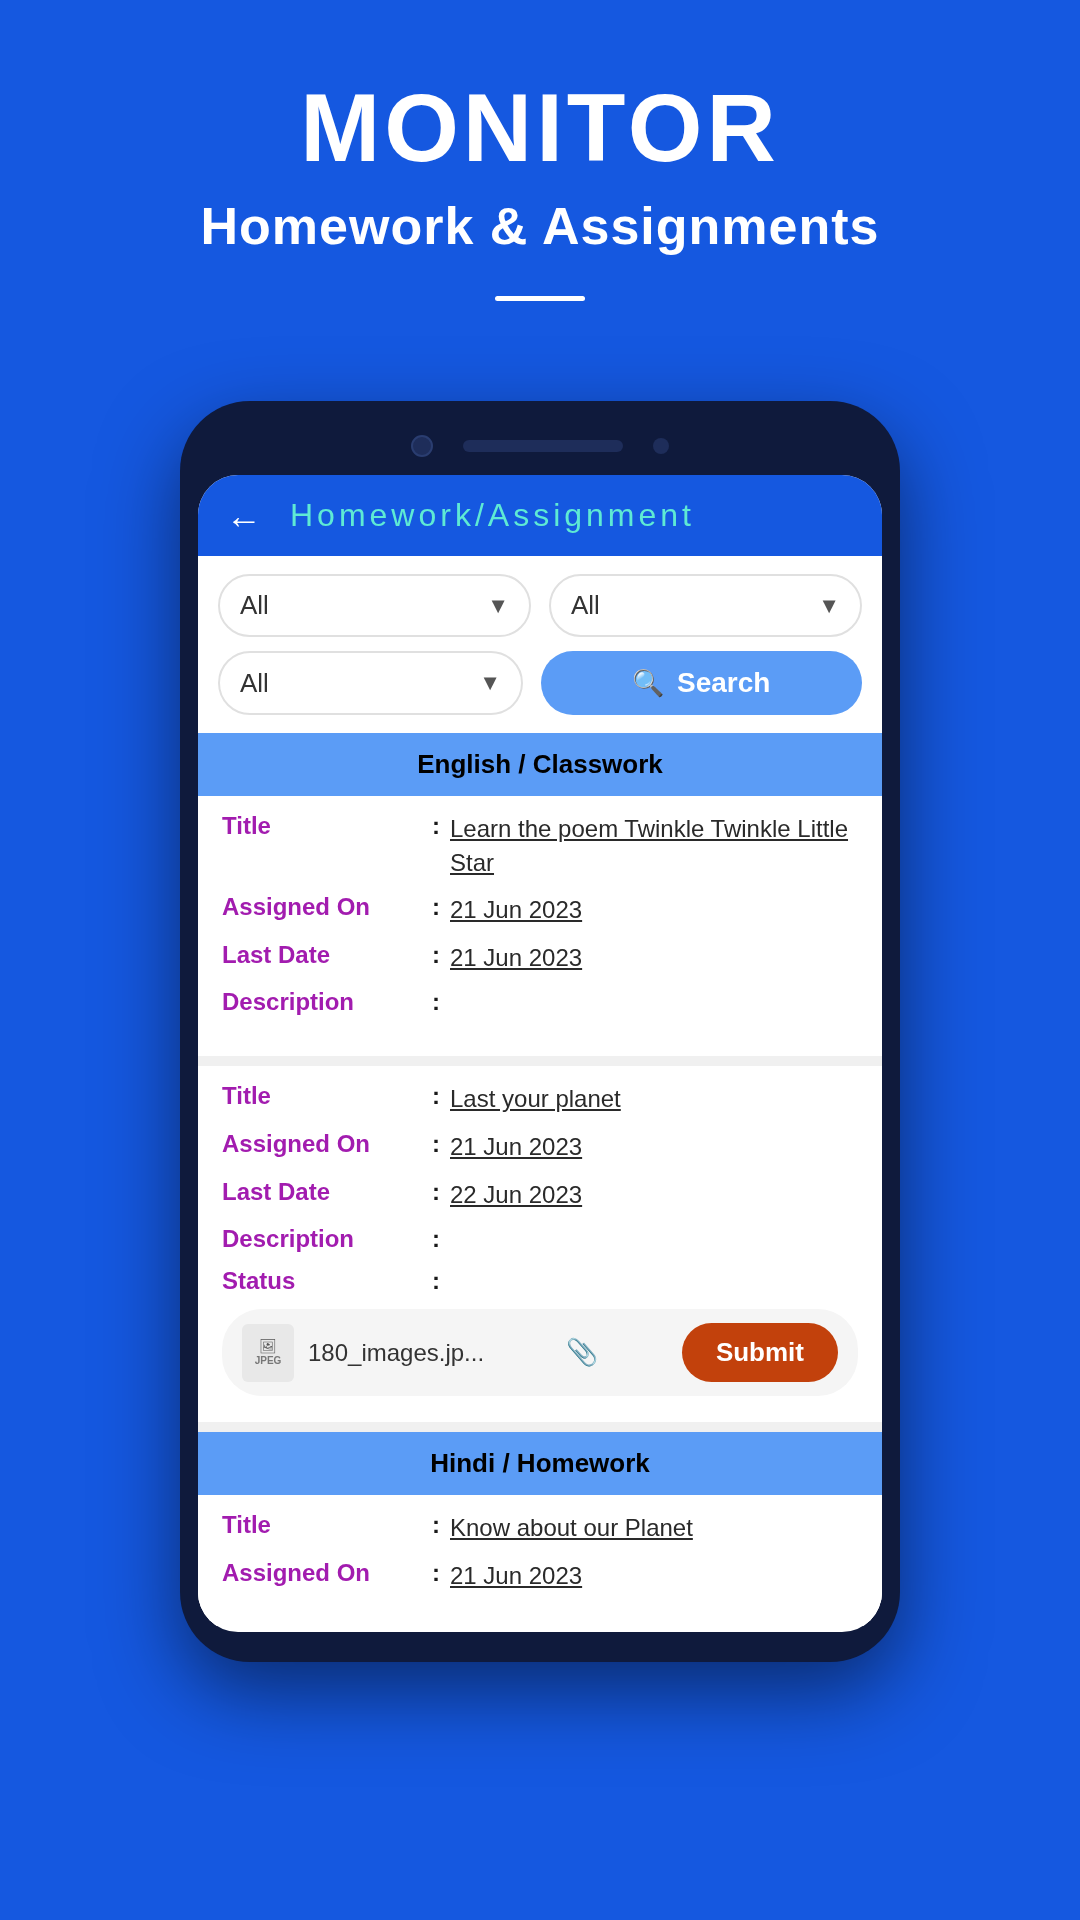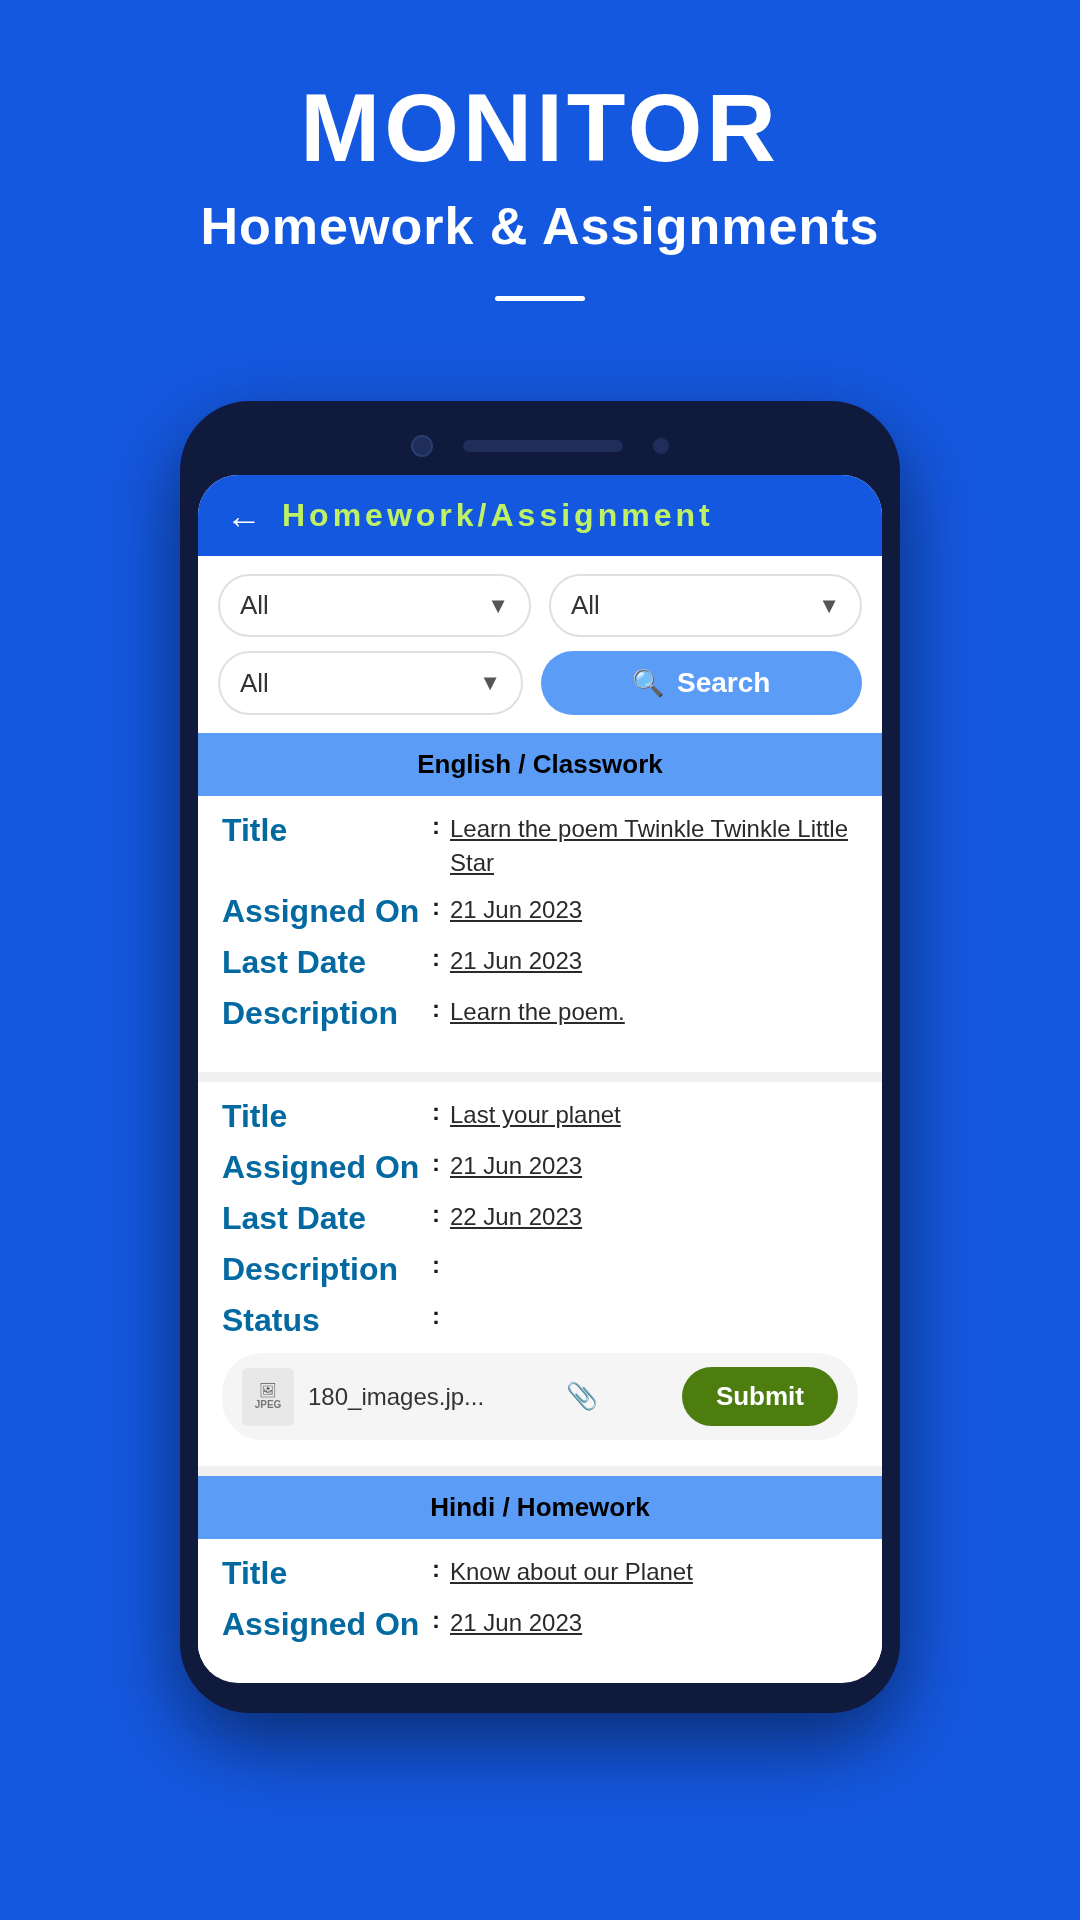--- a/index.html
+++ b/index.html
@@ -97,24 +97,25 @@
       align-items: center;
       gap: 20px;
     }
     .back-arrow {
       color: #fff;
       font-size: 36px;
       cursor: pointer;
       line-height: 1;
     }
     .app-header-title {
-      color: #bef264;
+      color: #5eead4;
       font-size: 32px;
-      font-weight: 700;
+      font-weight: 400;
       letter-spacing: 4px;
+      margin-left: 8px;
     }
 
     
     .filter-row {
       display: flex;
       gap: 18px;
       padding: 18px 20px 0;
     }
     .filter-select {
       flex: 1;
@@ -188,23 +189,23 @@
     .card-body {
       padding: 16px 24px 20px;
       background: #fff;
     }
     .card-row {
       display: flex;
       align-items: flex-start;
       margin-bottom: 14px;
     }
     .card-label {
-      font-size: 32px;
+      font-size: 24px;
       font-weight: 700;
-      color: #0369a1;
+      color: #a21caf;
       min-width: 200px;
     }
     .card-colon {
       font-size: 24px;
       color: #1a1a1a;
       margin: 0 10px;
       font-weight: 700;
     }
     .card-value {
       font-size: 24px;
@@ -253,21 +254,21 @@
     }
     .file-name {
       font-size: 24px;
       color: #333;
     }
     .clip-icon {
       font-size: 26px;
       color: #666;
     }
     .submit-btn {
-      background: #4d7c0f;
+      background: #c2410c;
       border: none;
       border-radius: 30px;
       padding: 14px 34px;
       font-size: 26px;
       color: #fff;
       font-weight: 600;
       cursor: pointer;
     }
 
     .card-divider {
@@ -343,21 +344,20 @@
             <span class="card-value">21 Jun 2023</span>
           </div>
           <div class="card-row">
             <span class="card-label">Last Date</span>
             <span class="card-colon">:</span>
             <span class="card-value">21 Jun 2023</span>
           </div>
           <div class="card-row">
             <span class="card-label">Description</span>
             <span class="card-colon">:</span>
-            <span class="card-value">Learn the poem.</span>
           </div>
         </div>
       </div>
 
       <div class="card-divider"></div>
 
       <div class="assignment-card">
         <div class="card-body">
           <div class="card-row">
             <span class="card-label">Title</span>

